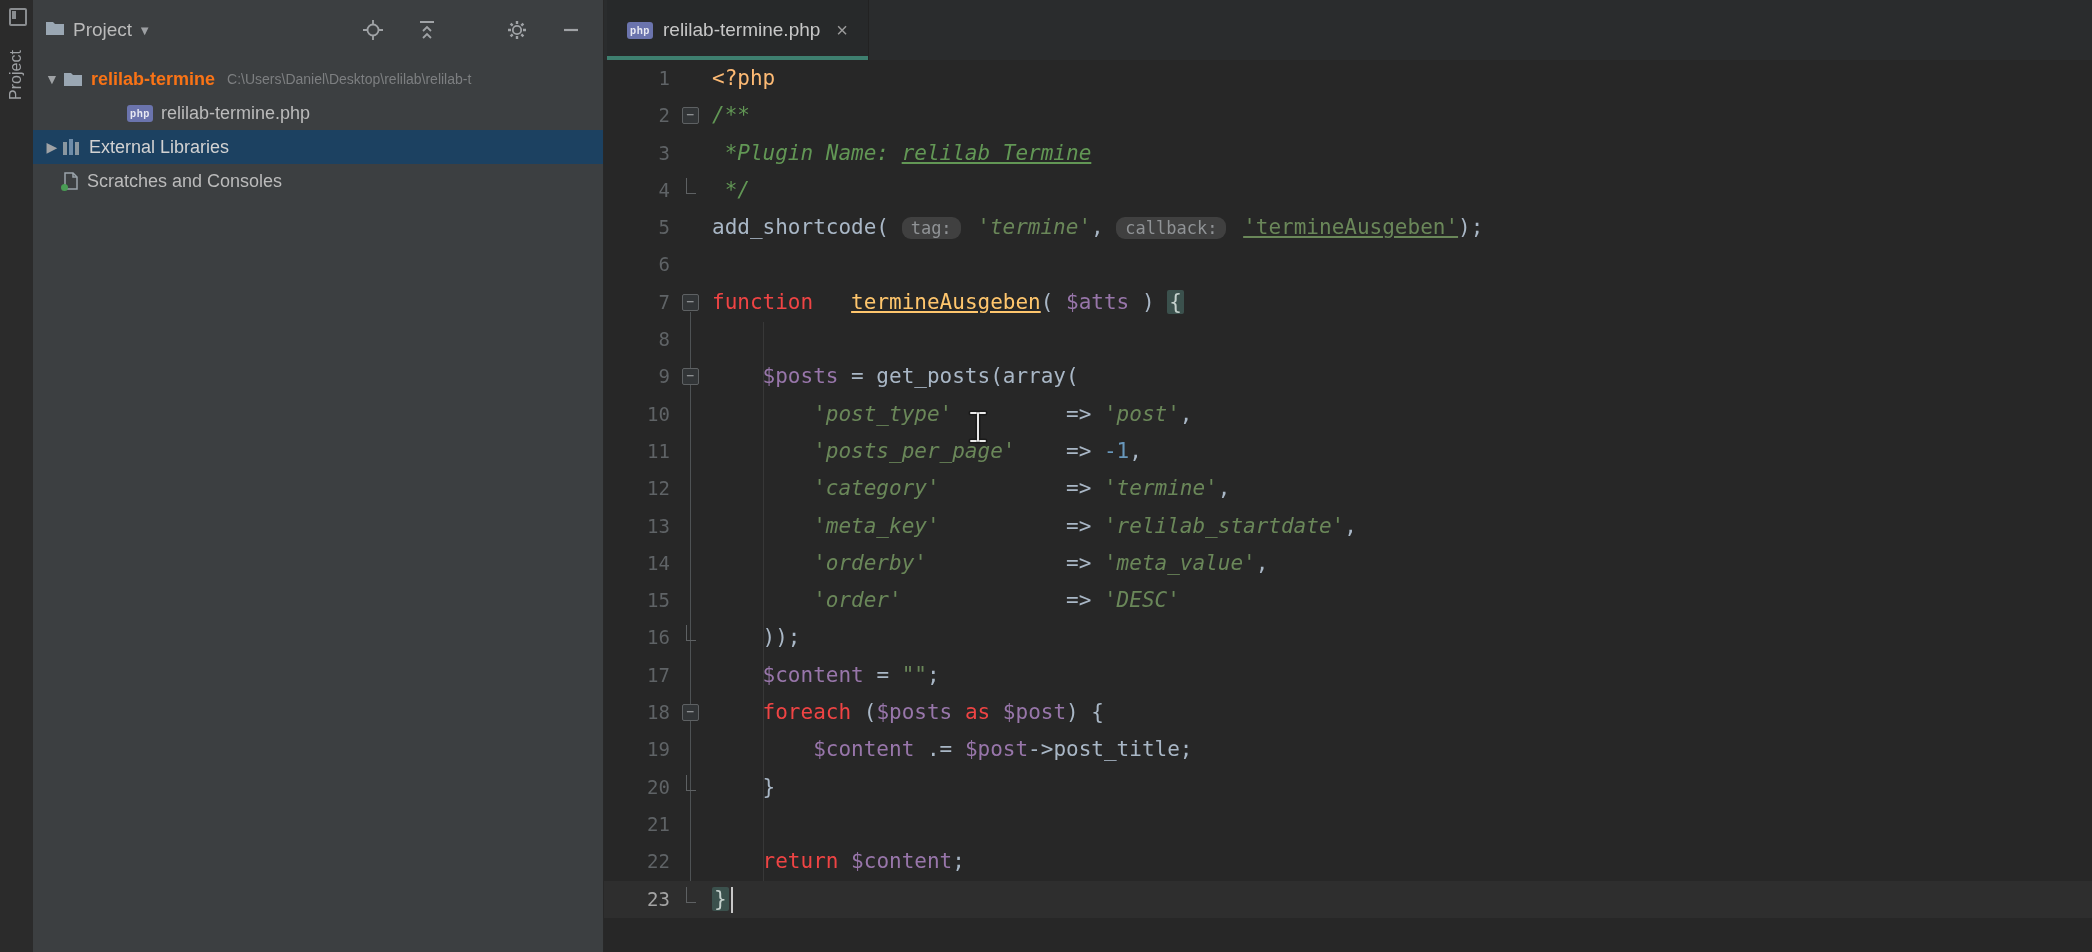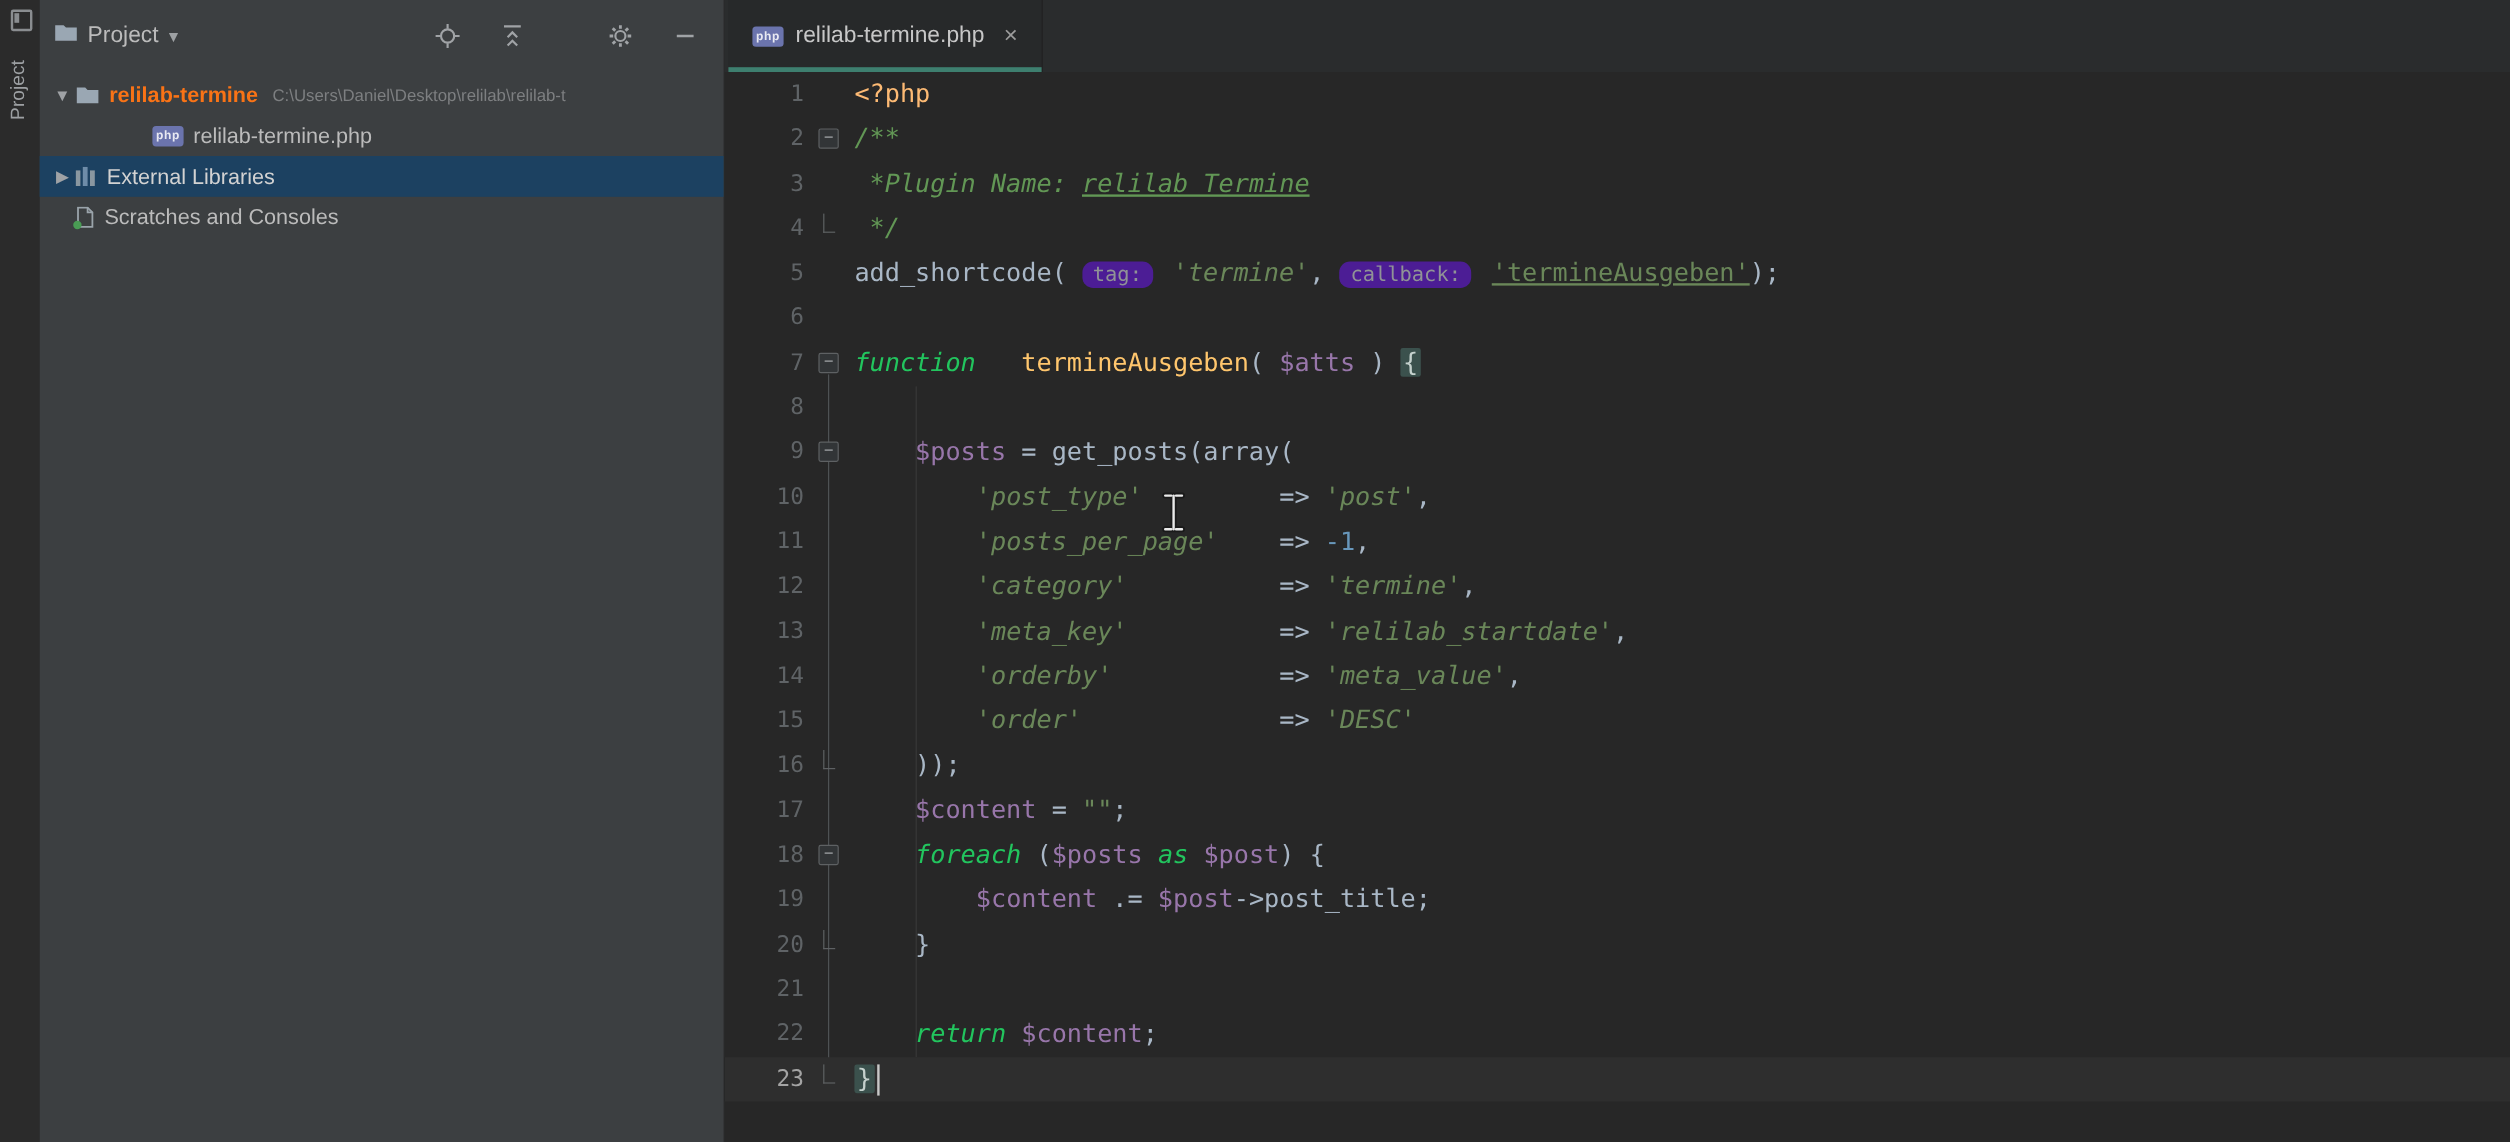--- a/index.html
+++ b/index.html
@@ -52,31 +52,31 @@
   .code-row.current{background:#2e2e2e;}
   .lnum{width:66px;flex:0 0 auto;text-align:right;color:#5f6366;font-size:19px;cursor:pointer;}
   .code-row.current .lnum{color:#a4a4a4;}
   .fold{width:42px;flex:0 0 auto;position:relative;}
   .fm{position:absolute;left:12px;top:10px;width:15px;height:15px;border:1px solid #5e6163;border-radius:2px;
       color:#9da0a3;font-size:13px;line-height:14px;text-align:center;background:#323537;cursor:pointer;}
   .fe{position:absolute;left:16px;top:6px;width:9px;height:15px;border-left:1px solid #5e6163;border-bottom:1px solid #5e6163;}
   .cl{flex:1 1 auto;color:#a9b7c6;}
 
   .t-d{color:#a9b7c6;}
-  .t-k{color:#22c55e;font-style:italic;}
+  .t-k{color:#ef4444;}
   .t-s{color:#6a8759;font-style:italic;}
   .t-su{color:#6a8759;text-decoration:underline;}
   .t-v{color:#9876aa;}
   .t-n{color:#6897bb;}
   .t-c{color:#629755;font-style:italic;}
   .t-cu{color:#629755;font-style:italic;text-decoration:underline;}
   .t-pt{color:#fdba74;}
-  .t-fn{color:#ffc66d;}
+  .t-fn{color:#ffc66d;text-decoration:underline;}
   .t-bm{color:#c5d1cd;background:#3b514d;border-radius:2px;padding:0 2px;}
-  .t-h{background:#4c1d95;color:#909396;border-radius:9px;padding:1px 9px;font-size:17px;margin-right:4px;}
+  .t-h{background:#404040;color:#909396;border-radius:9px;padding:1px 9px;font-size:17px;margin-right:4px;}
 
   .caret{display:inline-block;width:2px;height:26px;background:#c8c8c8;vertical-align:middle;margin-left:2px;}
 
   .fold-guide{position:absolute;left:86px;top:252px;width:1px;height:590px;background:#4e5254;}
   .indent-guide{position:absolute;left:159px;top:262px;width:1px;height:559px;background:#383838;}
 
   .mouse-ibeam{position:absolute;left:362px;top:350px;pointer-events:none;}
 </style>
 </head>
 <body>

